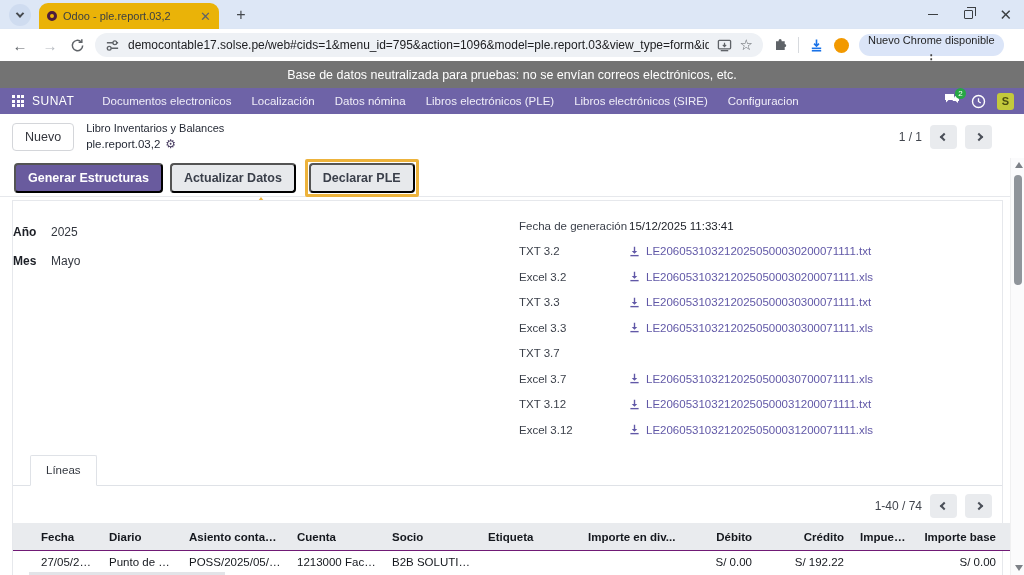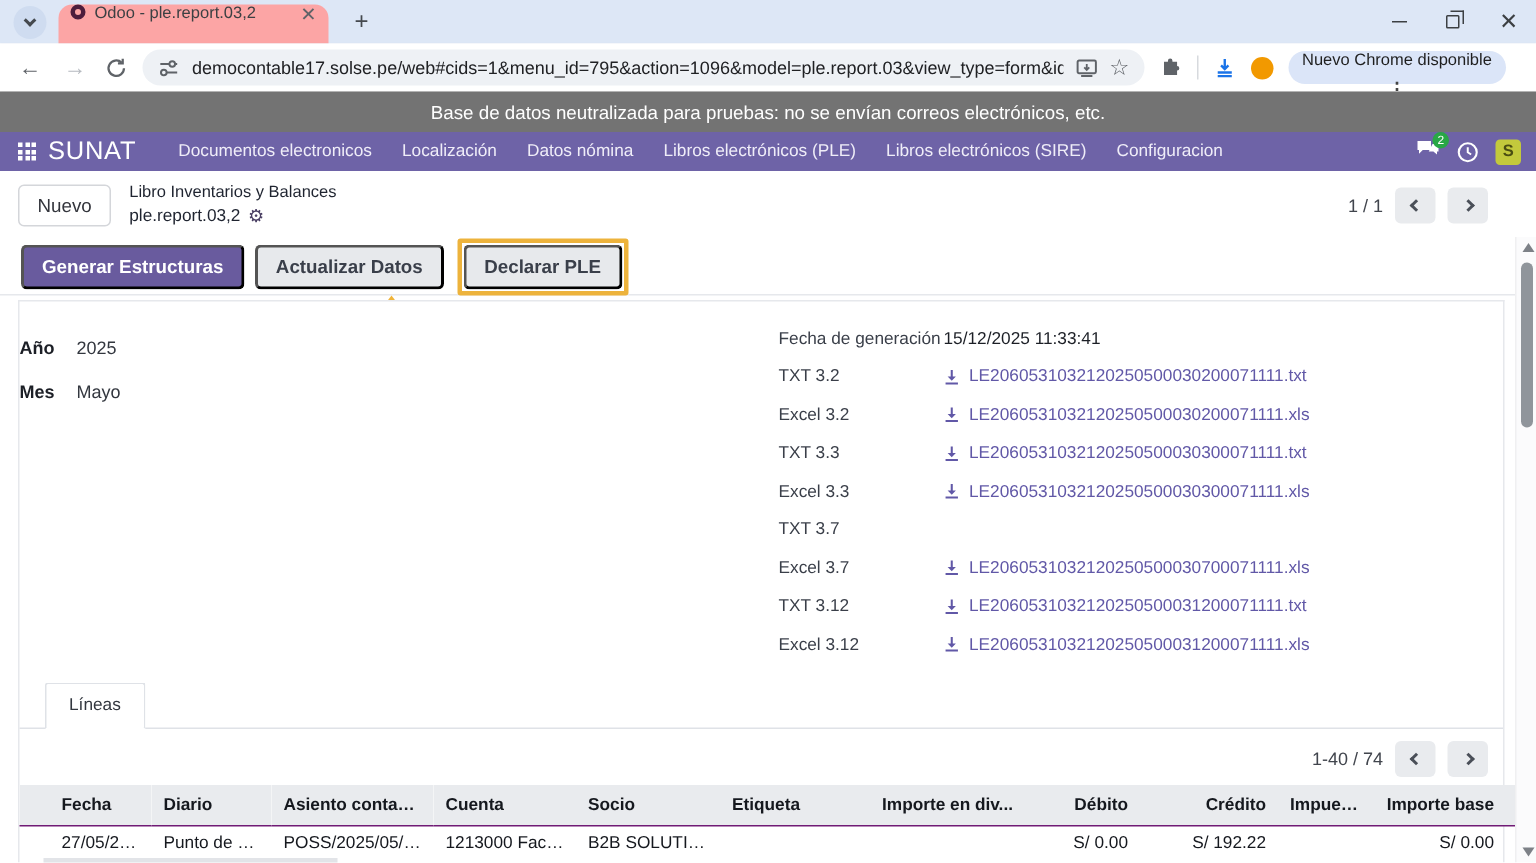--- a/index.html
+++ b/index.html
@@ -6,21 +6,21 @@
   html,body { width:1024px; height:575px; overflow:hidden; }
   body { font-family:"Liberation Sans", sans-serif; position:relative; background:#fff; font-size:12px; color:#111; }
 
   
   .tabstrip { position:absolute; top:0; left:0; width:1024px; height:29px; background:#dde7f6; display:flex; align-items:center; }
   .tabsearch { width:22px; height:22px; margin-left:9px; border-radius:50%; background:#cfdcf0; display:flex; align-items:center; justify-content:center; color:#45494e; }
   .chev { display:inline-block; width:6px; height:6px; border-right:2px solid currentColor; border-bottom:2px solid currentColor; }
   .chev.down { transform:rotate(45deg) translate(-1px,-1px); }
   .chev.left { transform:rotate(135deg); }
   .chev.right { transform:rotate(-45deg); }
-  .tab { margin-left:8px; align-self:flex-end; width:180px; height:26px; background:#fca5a5; border-radius:9px 9px 0 0; display:flex; padding:0 8px; }
+  .tab { margin-left:8px; align-self:flex-end; width:180px; height:26px; background:#eab308; border-radius:9px 9px 0 0; display:flex; align-items:center; padding:0 8px; }
   .favicon { width:10px; height:10px; border:3px solid #4d1d3c; border-radius:50%; flex:none; }
   .tab-title { flex:1; font-size:11px; color:#3c4043; white-space:nowrap; overflow:hidden; text-overflow:ellipsis; margin:0 6px; }
   .tab-close { color:#5f6368; font-size:13px; line-height:1; cursor:default; }
   .newtab { margin-left:10px; color:#45494e; font-size:16px; width:24px; text-align:center; }
   .wincontrols { position:absolute; right:12px; top:0; height:29px; display:flex; align-items:center; gap:26px; color:#3c4043; }
   .win-min { width:10px; height:1.5px; background:#3c4043; }
   .win-max { width:9px; height:9px; border:1.2px solid #3c4043; border-radius:1px; position:relative; }
   .win-max::before { content:""; position:absolute; left:2px; top:-4px; width:8px; height:8px; border-top:1.2px solid #3c4043; border-right:1.2px solid #3c4043; }
   .win-close { font-size:15px; line-height:1; }
 
@@ -33,21 +33,21 @@
   .sep { width:1px; height:16px; background:#d7dade; }
   .profile-dot { width:15px; height:15px; border-radius:50%; background:#f29900; }
   .chromepill { height:22px; background:#dbe5f8; border-radius:12px; display:flex; align-items:center; gap:6px; padding:0 9px; font-size:11px; color:#1f1f1f;flex-direction:column; }
   .kebab { font-size:12px; color:#444; font-weight:bold; }
 
   
   .banner { position:absolute; top:61px; left:0; width:1024px; height:27px; background:#737373; color:#fff; display:flex; align-items:center; justify-content:center; font-size:12.5px; }
   .appnav { position:absolute; top:88px; left:0; width:1024px; height:26px; background:#6e63a7; display:flex; align-items:center; padding:0 10px; color:#efedf8; }
   .gridicon { display:grid; grid-template-columns:repeat(3,3px); grid-gap:1.5px; margin:0 8px 0 2px; }
   .gridicon i { width:3px; height:3px; background:#fff; }
-  .brand { color:#fff; font-size:17px; letter-spacing:.5px; margin-right:18px; font-weight:500; }
+  .brand { color:#fff; font-size:12px; letter-spacing:.5px; margin-right:18px; font-weight:500; }
   .navitem { font-size:11.5px; padding:0 10px; white-space:nowrap; }
   .appnav-right { margin-left:auto; display:flex; align-items:center; gap:11px; }
   .msgwrap { position:relative; }
   .badge { position:absolute; top:-5px; right:-6px; min-width:11px; height:11px; border-radius:6px; background:#28a745; color:#fff; font-size:8px; display:flex; align-items:center; justify-content:center; padding:0 2px; }
   .avatar { width:17px; height:17px; border-radius:3px; background:#c3c93c; color:#4a4d12; font-size:11px; font-weight:bold; display:flex; align-items:center; justify-content:center; }
 
   
   .cpanel { position:absolute; top:114px; left:0; width:1024px; height:46px; background:#fff; display:flex; align-items:center; padding:0 12px; }
   .btn-new { border:1px solid #d4d6da; border-radius:4px; background:#fff; padding:6px 12px; font-size:12.5px; color:#33353c; font-weight:500; }
   .crumbs { margin-left:12px; line-height:1.35; }

